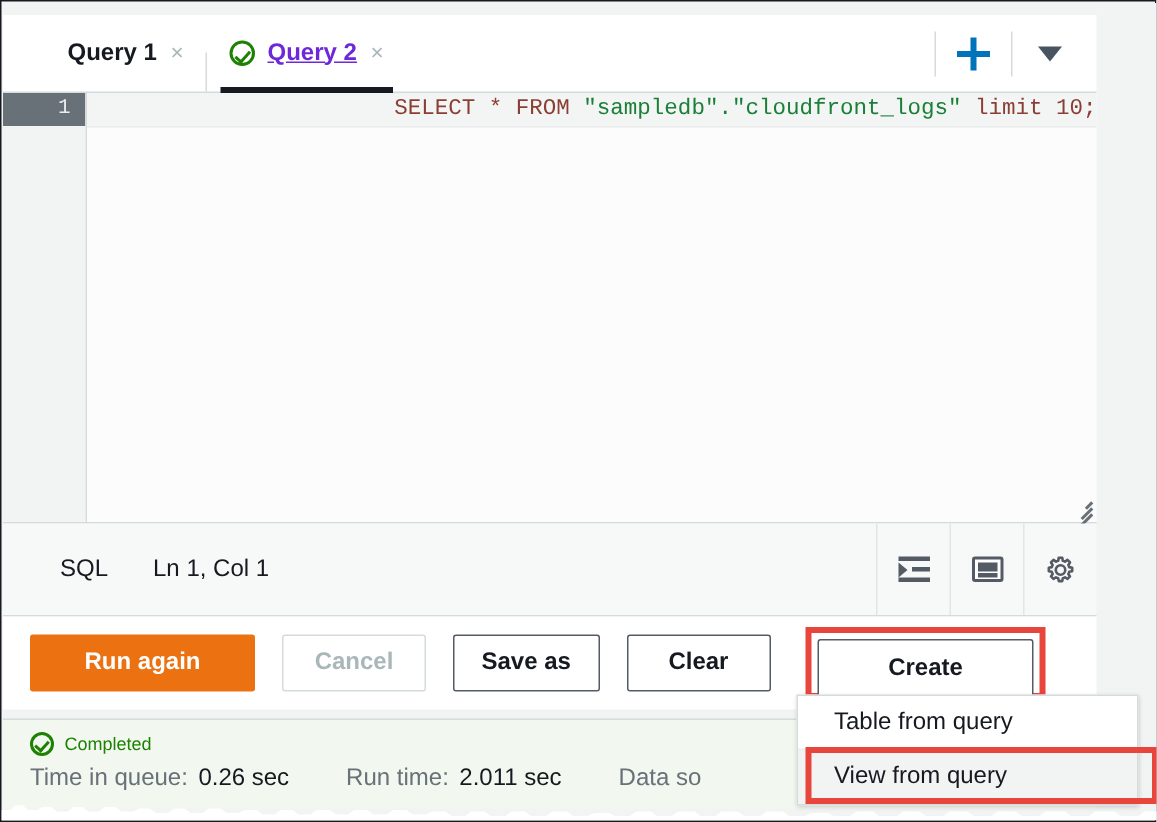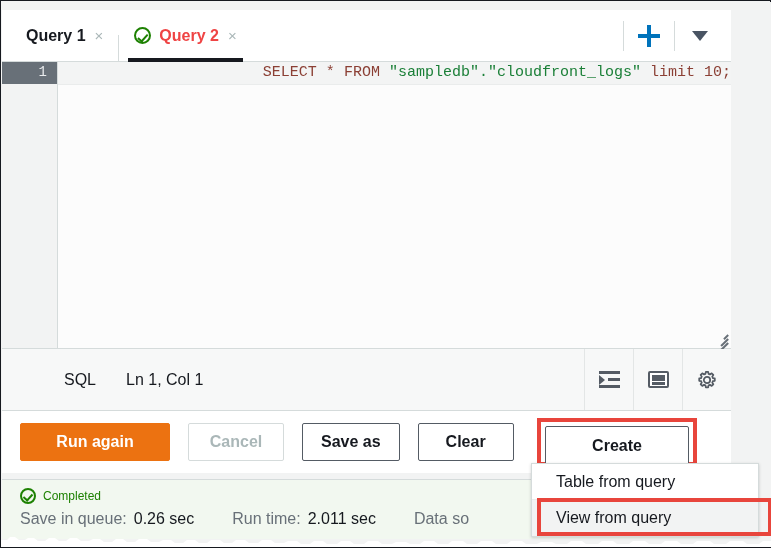--- a/index.html
+++ b/index.html
@@ -27,34 +27,35 @@
     box-sizing: border-box;
     display: flex;
     align-items: center;
   }
   .tabs {
     display: flex;
     align-items: flex-end;
     height: 100%;
     flex: 1 1 auto;
     padding-left: 14px;
+    margin-left: 19px;
   }
   .tab {
     display: flex;
     align-items: center;
     height: 100%;
     padding: 0 10px;
     position: relative;
     font-size: 16px;
     font-weight: bold;
     cursor: pointer;
     white-space: nowrap;
   }
   .tab .tab-label { color: #16191f; }
-  .tab.active .tab-label { color: #ef4444; }
+  .tab.active .tab-label { color: #6d28d9; text-decoration: underline; }
   .tab.active::after {
     content: "";
     position: absolute;
     left: 4px; right: 4px; bottom: -1px;
     height: 4px;
     background: #16191f;
   }
   .tab-close {
     color: #aab7b8;
     font-size: 15px;
@@ -190,21 +191,20 @@
   
   .statusbar {
     position: absolute;
     left: 1px; top: 348px;
     width: 729px; height: 62px;
     background: #f7f8f8;
     border-bottom: 1px solid #d5dbdb;
     box-sizing: border-box;
     display: flex;
     align-items: center;
-    padding-left: 24px;
   }
   .sb-left {
     display: flex;
     align-items: center;
     flex: 1 1 auto;
     padding-left: 38px;
     font-size: 16px;
     color: #16191f;
   }
   .sb-left .sql-lbl { margin-right: 30px; }
@@ -511,21 +511,21 @@
     <div class="btn btn-normal">Save as</div>
     <div class="btn btn-normal">Clear</div>
   </div>
 
   <div class="resultbar">
     <div class="completed-row">
       <span class="ok-ring-sm"></span>
       <span class="completed-text">Completed</span>
     </div>
     <div class="metrics">
-      <span class="lbl">Save in queue:</span>
+      <span class="lbl">Time in queue:</span>
       <span class="val">0.26 sec</span>
       <span class="lbl">Run time:</span>
       <span class="val">2.011 sec</span>
       <span class="lbl">Data so</span>
     </div>
   </div>
 
   <div class="create-wrap">
     <div class="btn-create">
       <span>Create</span>

